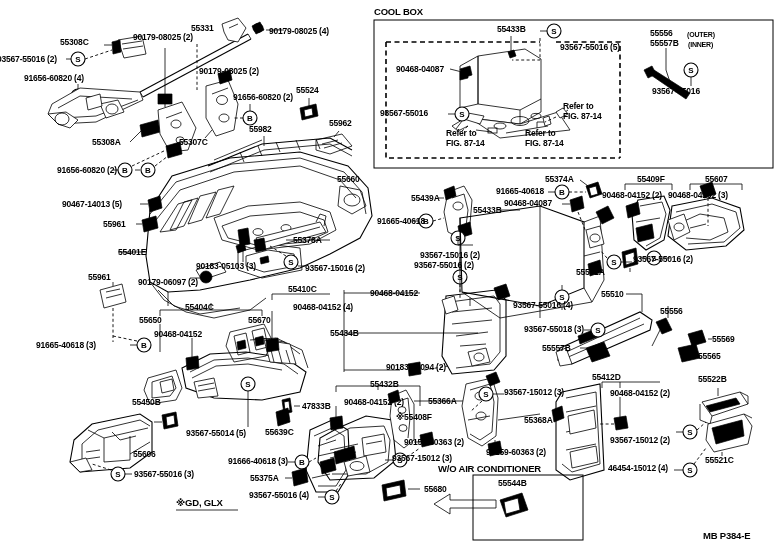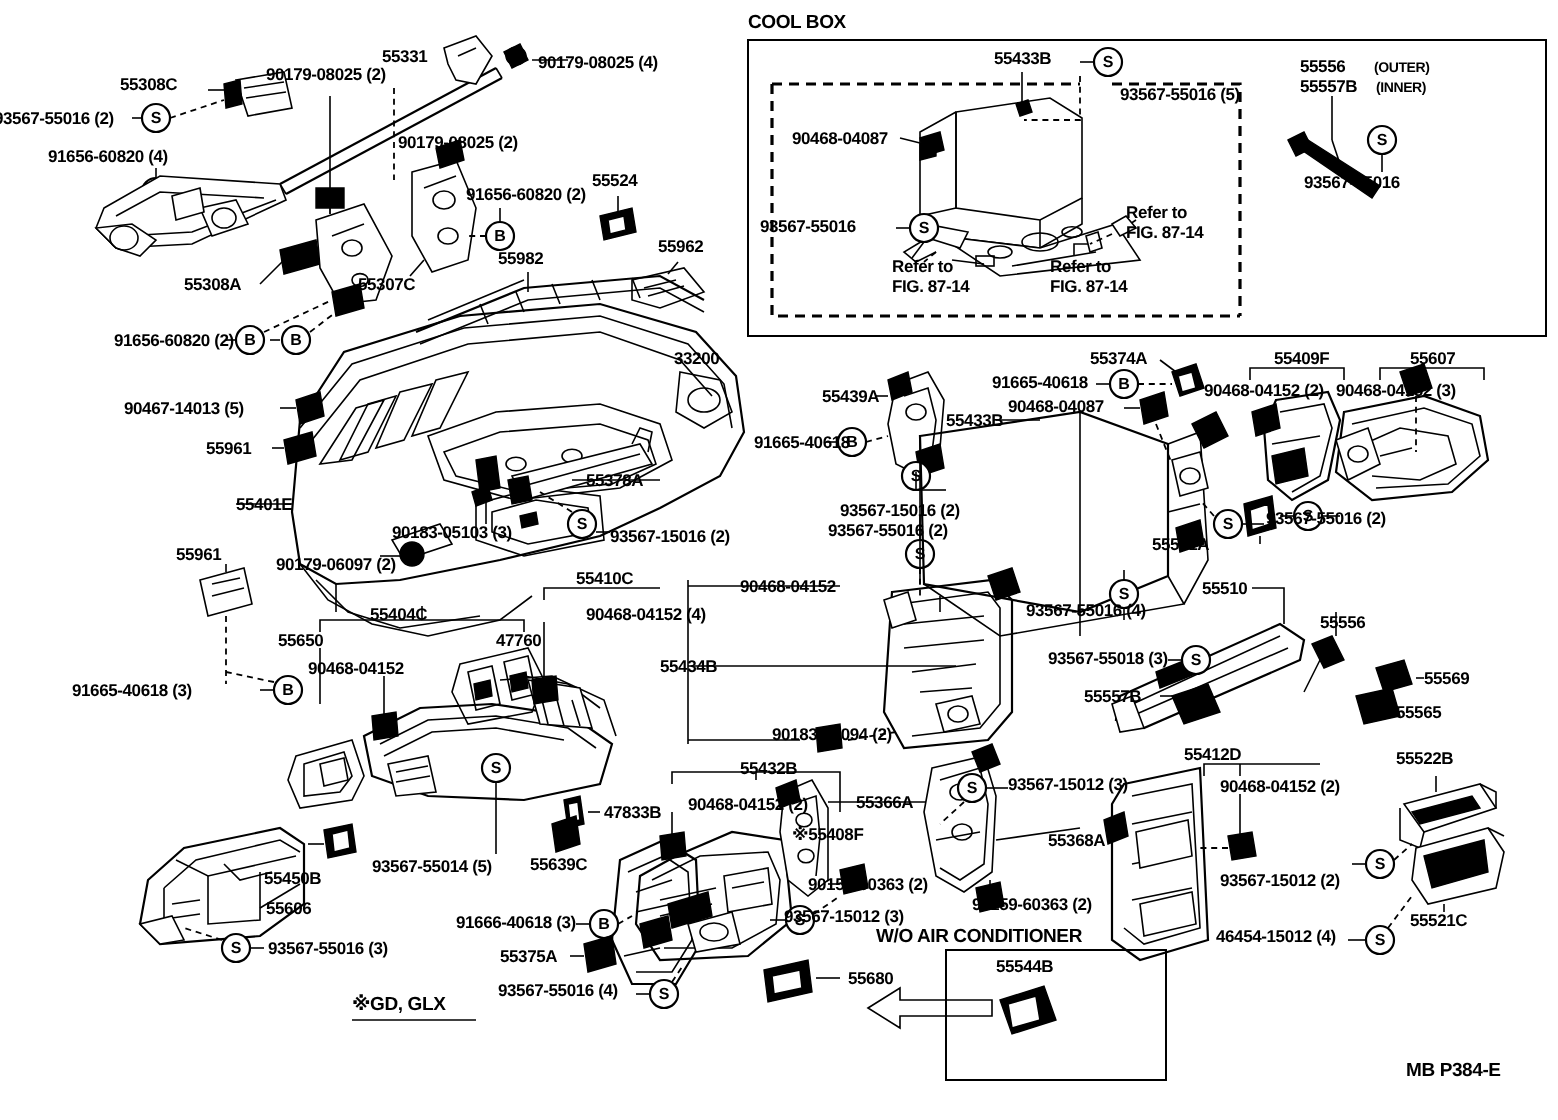--- a/index.html
+++ b/index.html
@@ -659,35 +659,35 @@
     <div class="lbl" style="left:296px;top:86px;">55524</div>
     <div class="lbl" style="left:92px;top:138px;">55308A</div>
     <div class="lbl" style="left:179px;top:138px;">55307C</div>
     <div class="lbl" style="left:249px;top:125px;">55982</div>
     <div class="lbl" style="left:329px;top:119px;">55962</div>
     <div class="lbl" style="left:57px;top:166px;">91656-60820 (2)</div>
     <div class="lbl" style="left:62px;top:200px;">90467-14013 (5)</div>
     <div class="lbl" style="left:103px;top:220px;">55961</div>
     <div class="lbl" style="left:72px;top:248px;padding-left:46px;">55401E</div>
     <div class="lbl" style="left:88px;top:273px;">55961</div>
-    <div class="lbl" style="left:337px;top:175px;">33200</div>
+    <div class="lbl" style="left:337px;top:175px;">55660</div>
   </div>
 
   <div>
     <div class="lbl" style="left:293px;top:236px;">55378A</div>
     <div class="lbl" style="left:196px;top:262px;">90183-05103 (3)</div>
     <div class="lbl" style="left:305px;top:264px;">93567-15016 (2)</div>
     <div class="lbl" style="left:138px;top:278px;">90179-06097 (2)</div>
     <div class="lbl" style="left:185px;top:303px;">55404C</div>
     <div class="lbl" style="left:139px;top:316px;">55650</div>
-    <div class="lbl" style="left:248px;top:316px;">47760</div>
+    <div class="lbl" style="left:248px;top:316px;">55670</div>
     <div class="lbl" style="left:154px;top:330px;">90468-04152</div>
     <div class="lbl" style="left:36px;top:341px;">91665-40618 (3)</div>
     <div class="lbl" style="left:186px;top:429px;">93567-55014 (5)</div>
-    <div class="lbl" style="left:112px;top:435px;padding-left:20px;">55450B</div>
+    <div class="lbl" style="left:112px;top:398px;padding-left:20px;">55450B</div>
     <div class="lbl" style="left:133px;top:450px;">55606</div>
     <div class="lbl" style="left:134px;top:470px;">93567-55016 (3)</div>
     <div class="lbl" style="left:265px;top:428px;">55639C</div>
     <div class="lbl" style="left:302px;top:402px;">47833B</div>
     <div class="lbl" style="left:228px;top:457px;">91666-40618 (3)</div>
     <div class="lbl" style="left:250px;top:474px;">55375A</div>
     <div class="lbl" style="left:249px;top:491px;">93567-55016 (4)</div>
   </div>
 
   <div>

